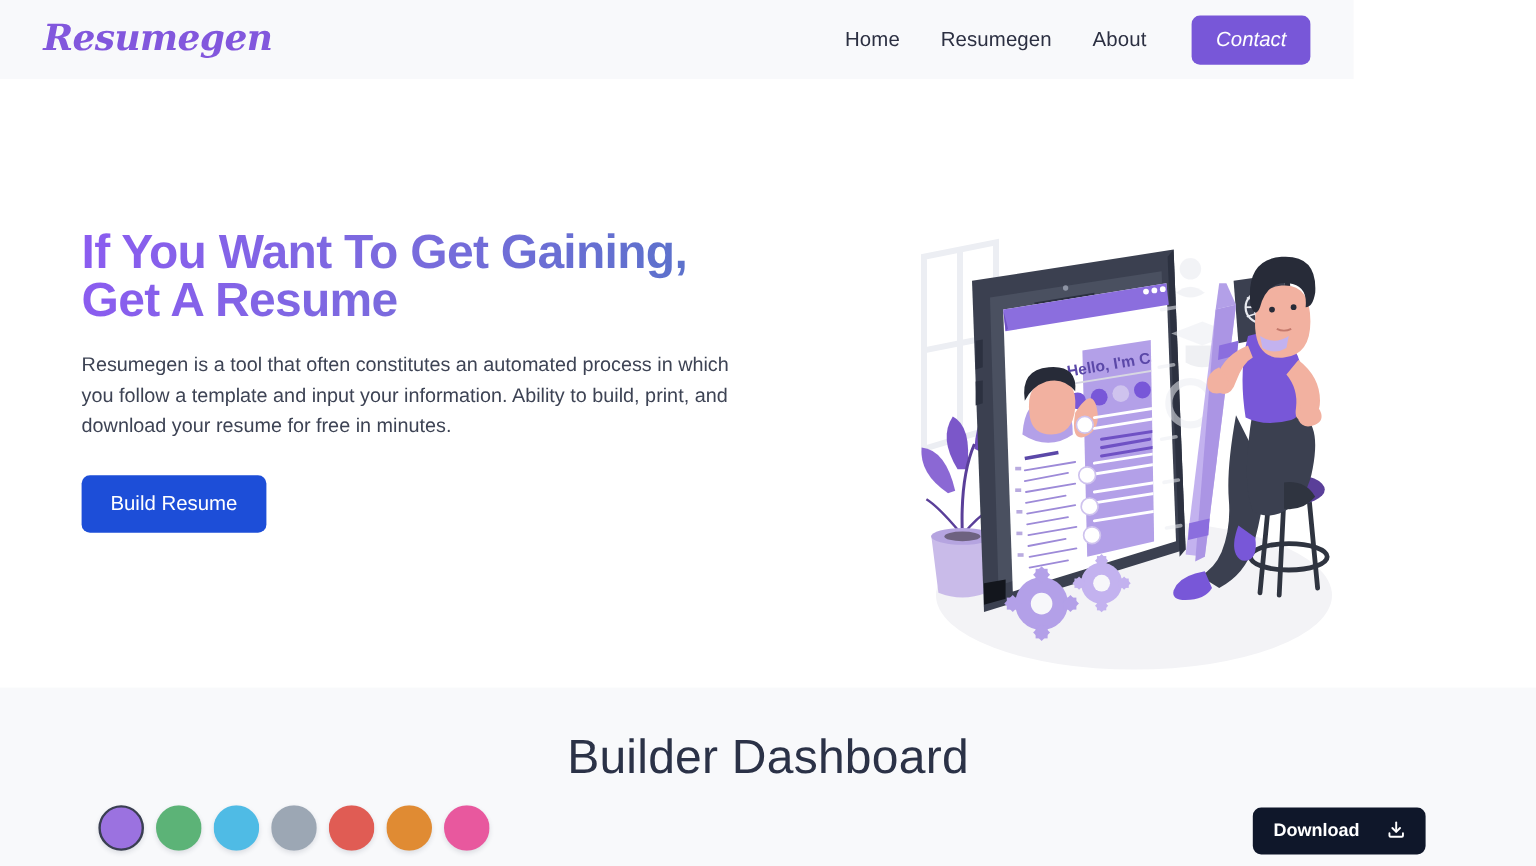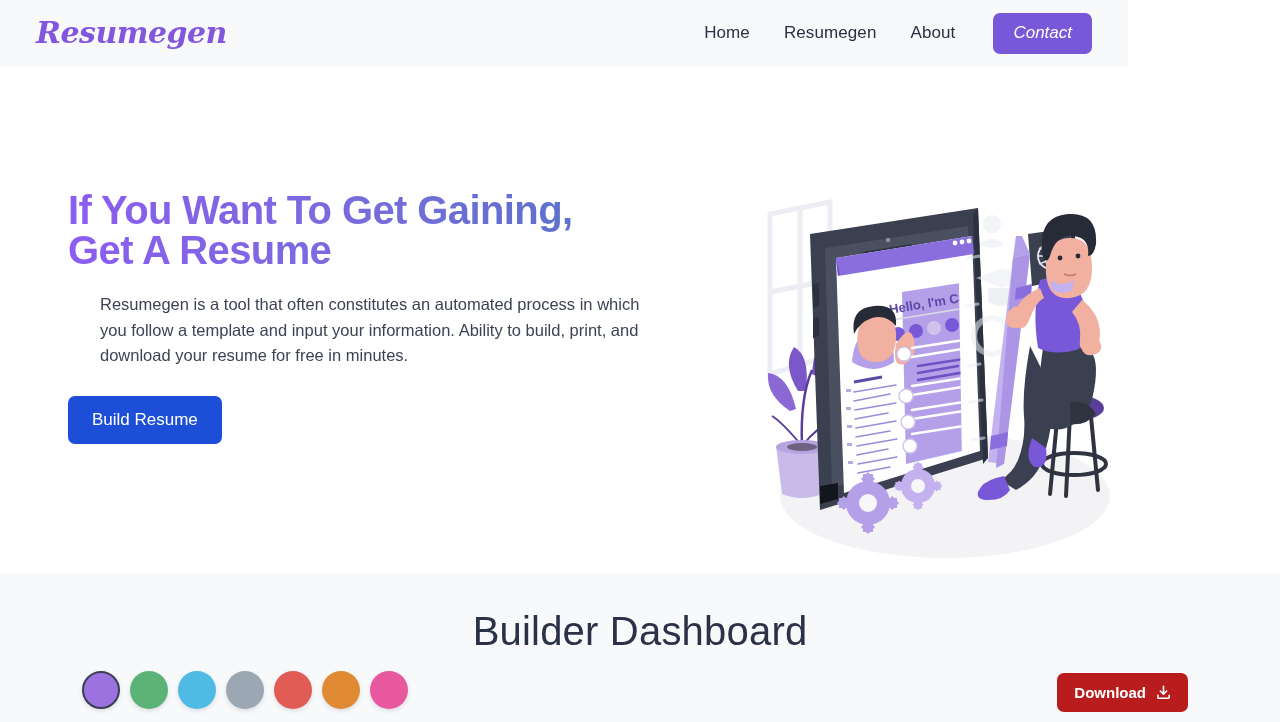--- a/index.html
+++ b/index.html
@@ -82,21 +82,20 @@
     -webkit-text-fill-color: transparent;
     white-space: pre-line;
     margin-bottom: 22px;
   }
   #hero-description {
     font-size: 16.5px;
     line-height: 1.55;
     color: #3d4354;
     width: 548px;
     margin-bottom: 27px;
-    margin-left: 32px;
   }
   #build-resume-button {
     background: #1d4ed8;
     color: #ffffff;
     border: none;
     border-radius: 7px;
     font-size: 17px;
     padding: 14px 24px;
     cursor: pointer;
     font-family: "Liberation Sans", sans-serif;
@@ -139,30 +138,29 @@
     border-radius: 50%;
     cursor: pointer;
     box-shadow: 0 2px 4px rgba(30,35,60,0.13);
     border: 2px solid transparent;
   }
   .color-swatch.selected { border: 2px solid #3a3f52; }
   #download-button {
     position: absolute;
     right: 92px;
     top: 100px;
-    background: #b91c1c;
+    background: #0f172a;
     color: #fff;
     border: none;
     border-radius: 7px;
     font-size: 15px;
     font-weight: 700;
     padding: 11px 17px;
     display: flex;
-    align-items: center;
-    gap: 10px;
+    gap: 23px;
     cursor: pointer;
     font-family: "Liberation Sans", sans-serif;
   }
   #download-icon { display: block; }
 </style>
 </head>
 <body>
 
 <header id="site-header">
   <div id="brand-logo">Resumegen</div>

